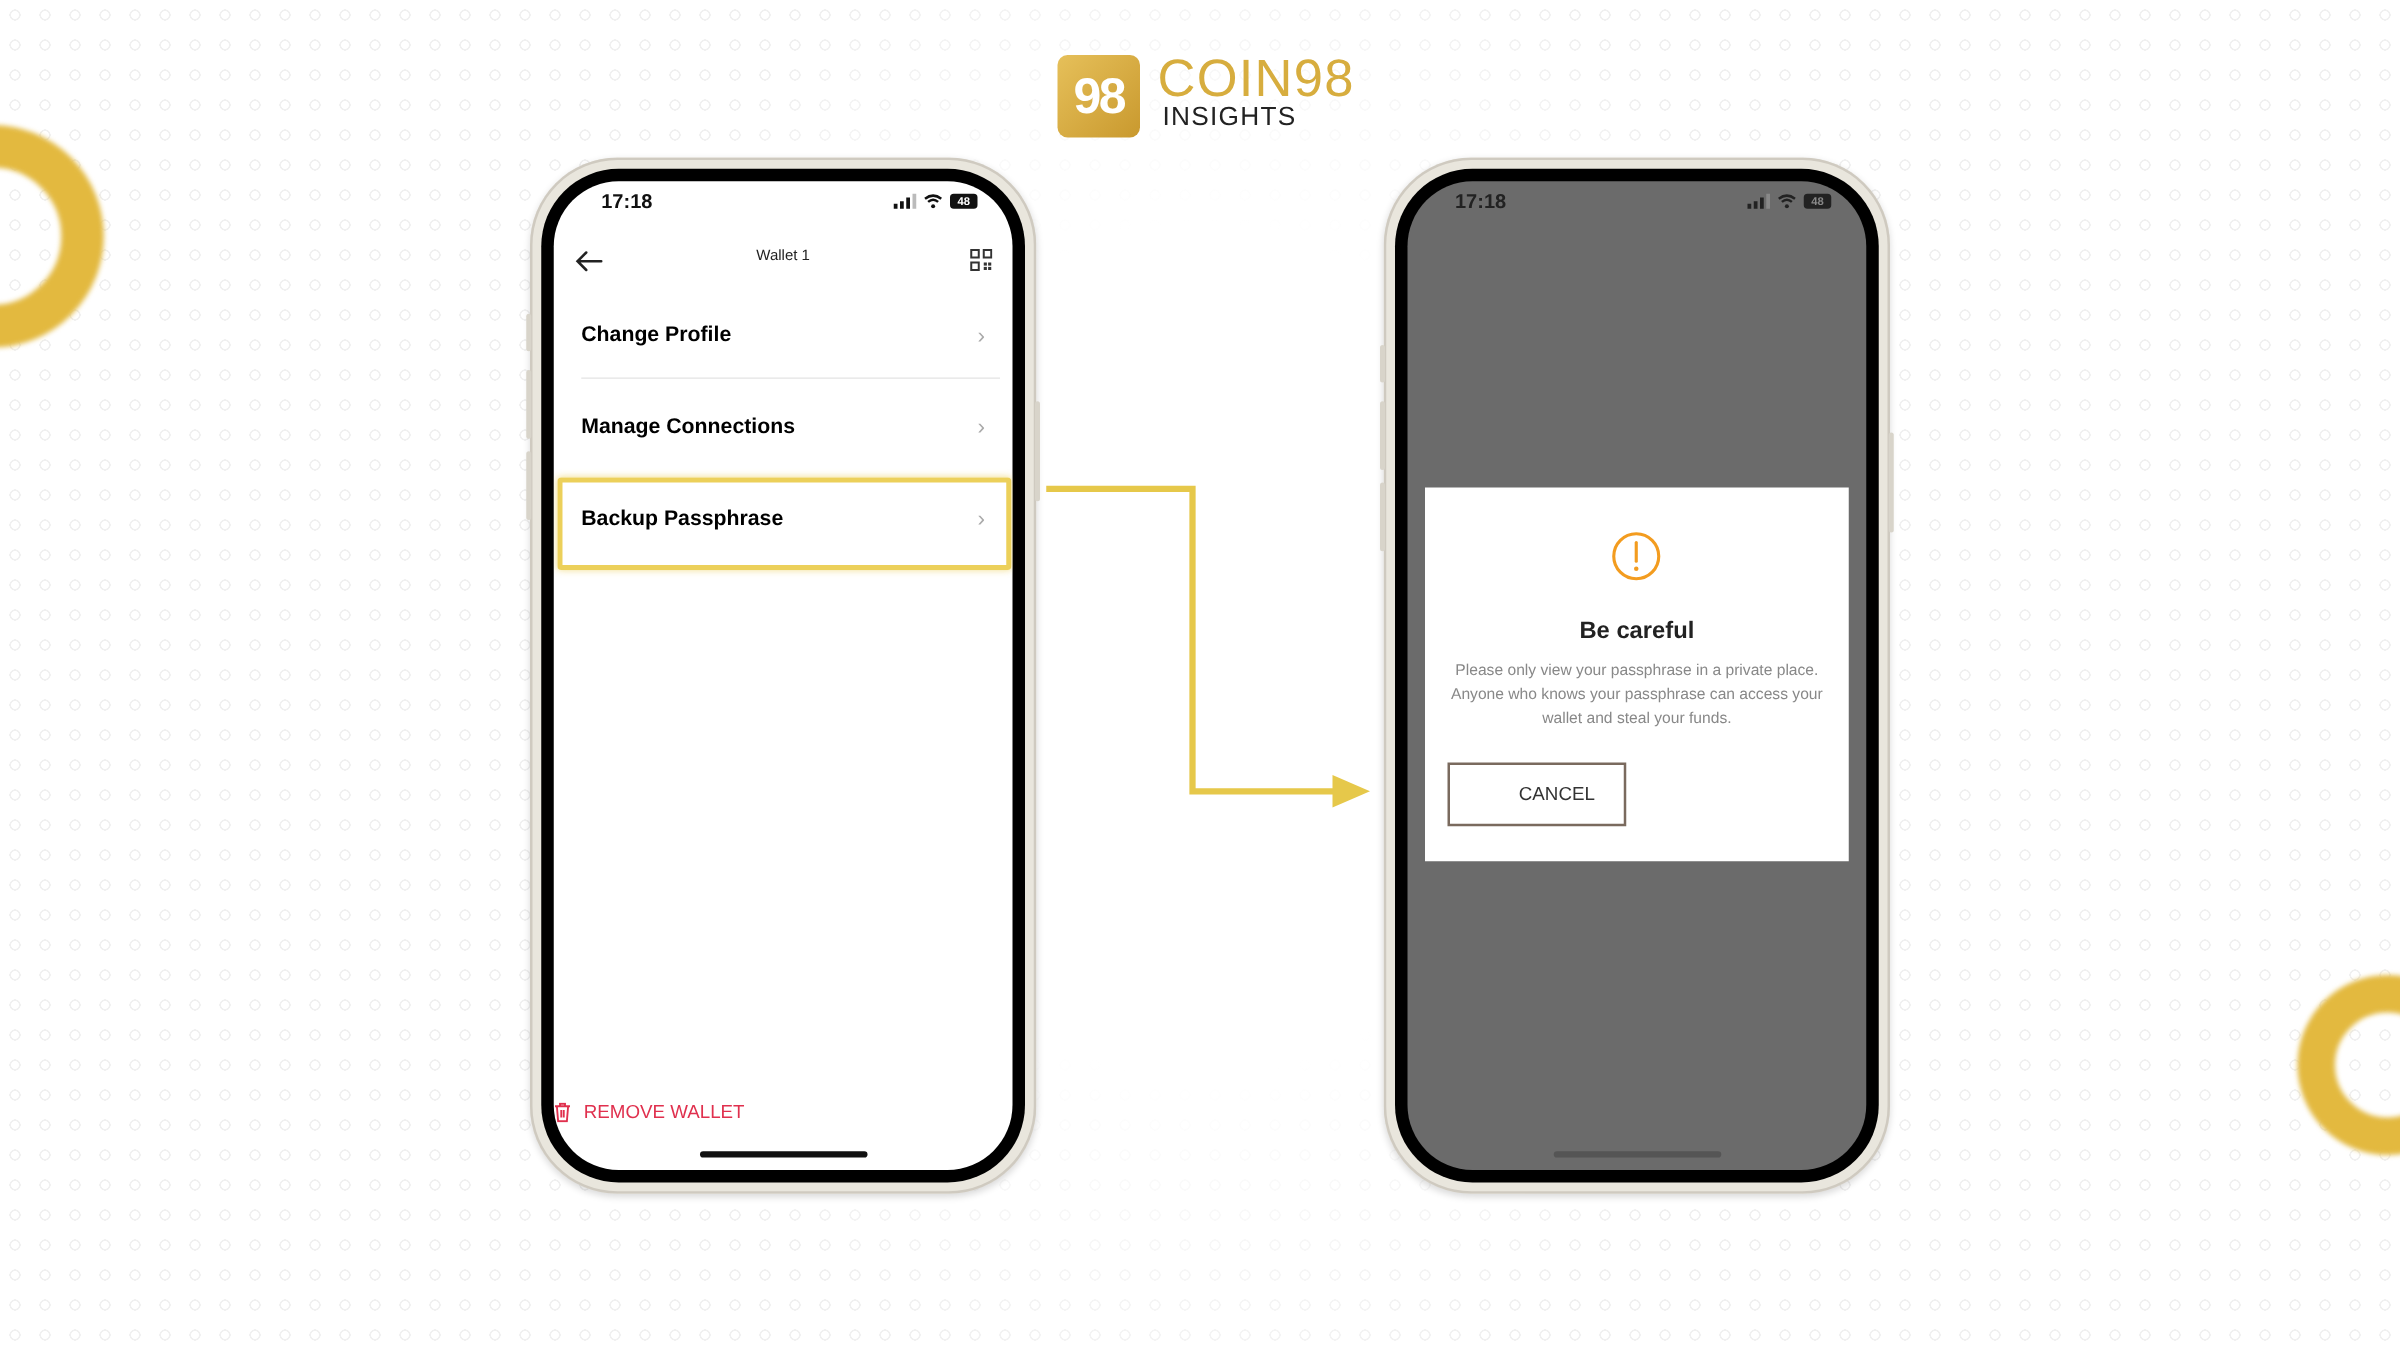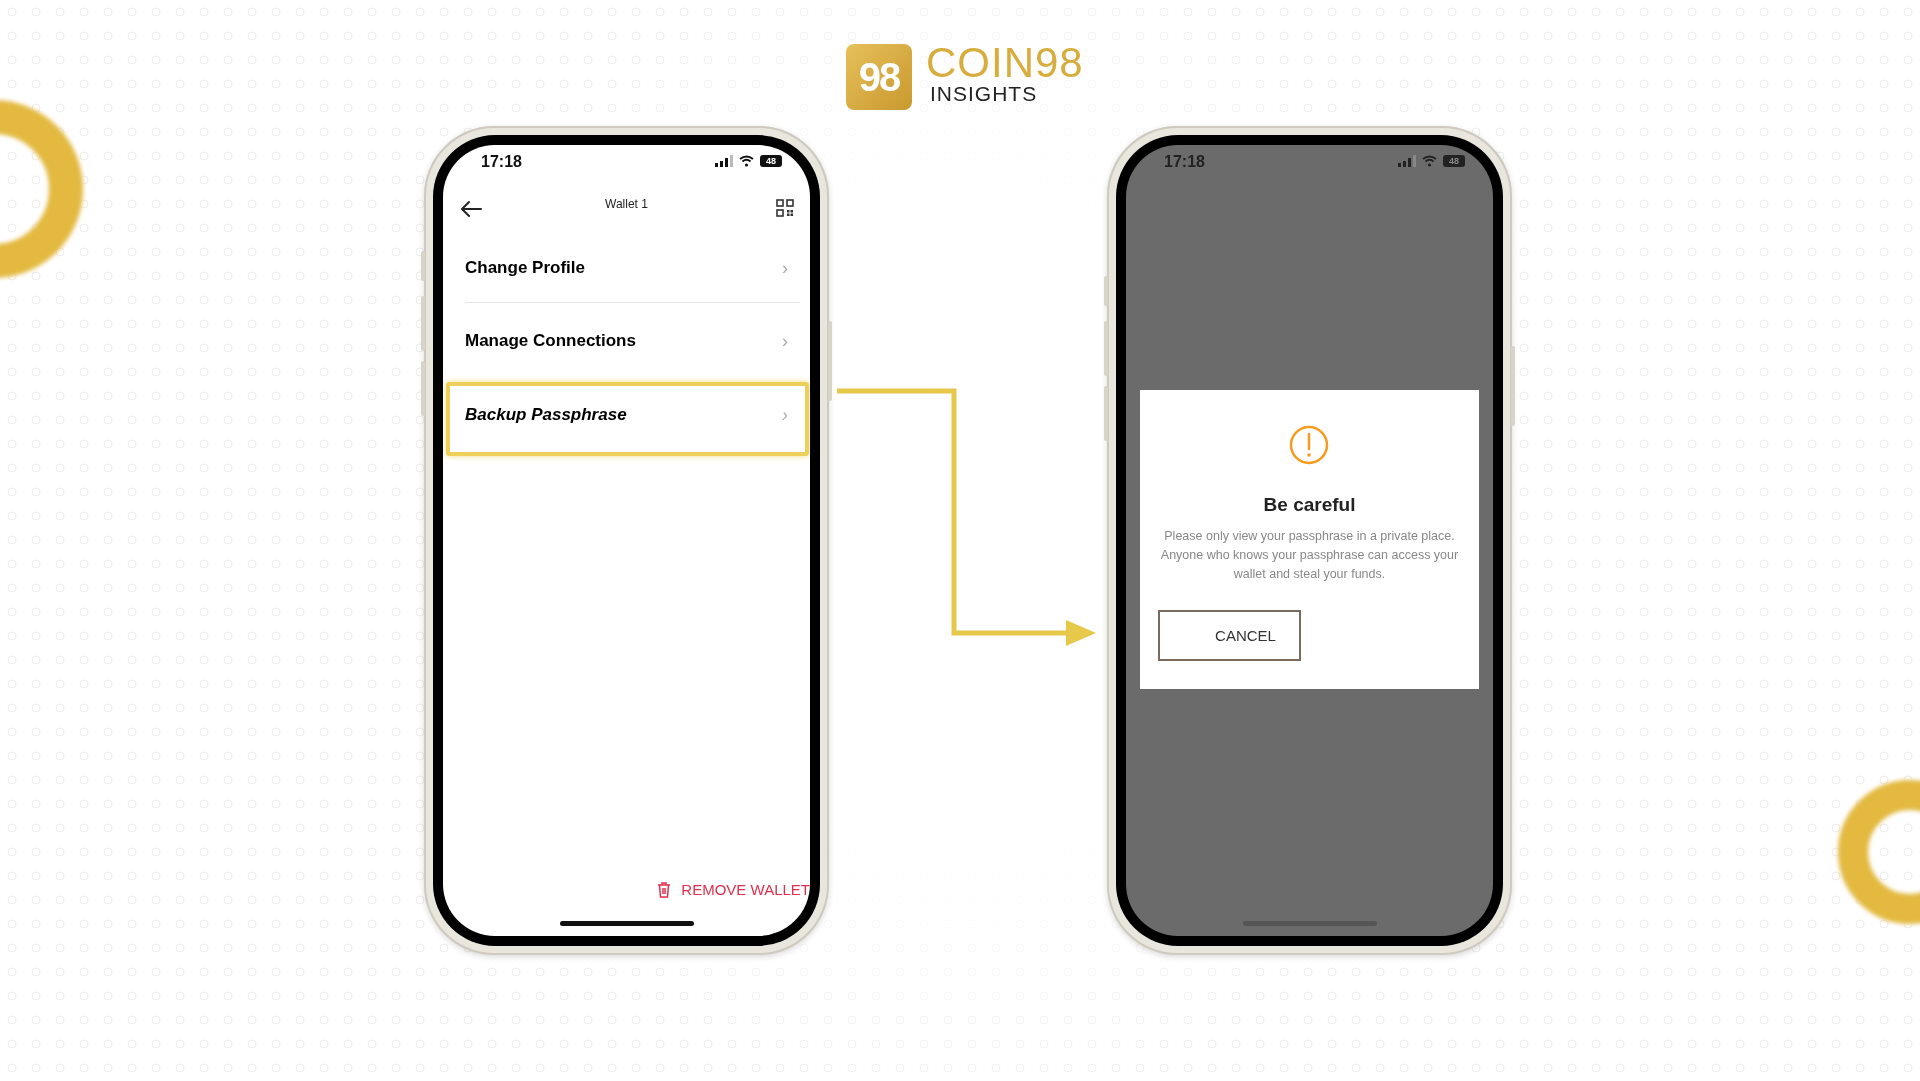--- a/index.html
+++ b/index.html
@@ -39,21 +39,21 @@
   .nav .back{position:absolute;left:14px;top:8px;width:28px;height:28px;}
   .nav .title{position:absolute;left:0;right:0;top:10px;text-align:center;font-size:12px;color:#222;}
   .nav .qr{position:absolute;right:16px;top:12px;width:18px;height:18px;}
 
   .menu-item{position:absolute;left:10px;right:10px;height:64px;display:flex;align-items:center;justify-content:space-between;padding:0 12px;box-sizing:border-box;}
   .menu-item .label{font-size:17px;font-weight:bold;color:#000000;}
   .menu-item .chev{color:#aaa;font-size:18px;}
   .divider{position:absolute;left:22px;right:10px;height:1px;background:#e3e3e3;}
   .highlight{position:absolute;border:4px solid #ecd05a;border-radius:3px;box-shadow:0 0 6px rgba(236,208,90,.7);}
 
-  .remove{position:absolute;left:0;right:0;bottom:38px;text-align:center;color:#e0304e;font-size:15px;display:flex;justify-content:flex-end;gap:10px;align-items:center;}
+  .remove{position:absolute;left:0;right:0;bottom:38px;text-align:center;color:#e0304e;font-size:15px;display:flex;justify-content:flex-start;gap:10px;align-items:center;}
   .home-bar{position:absolute;left:50%;bottom:10px;width:134px;height:5px;margin-left:-67px;border-radius:3px;background:#111;}
 
   
   .dialog{position:absolute;left:1140px;top:390px;width:339px;height:299px;background:#fff;}
   .dialog .warn{position:absolute;left:149px;top:35px;width:40px;height:40px;}
   .dialog .title{position:absolute;left:0;right:0;top:104px;text-align:center;font-size:19px;font-weight:bold;color:#222;}
   .dialog .msg{position:absolute;left:18px;right:18px;top:137px;text-align:center;font-size:12.5px;line-height:19px;color:#888;}
   .dialog .cancel{position:absolute;left:18px;top:220px;width:143px;height:51px;border:2px solid #7a6a5e;box-sizing:border-box;background:#fff;display:flex;align-items:center;justify-content:center;font-size:15px;color:#333;padding-left:32px;}
   .dialog .backup{position:absolute;left:178px;top:213px;width:156px;height:62px;border:4px solid #ecd05a;box-sizing:border-box;box-shadow:0 0 6px rgba(236,208,90,.7);background:#fff;}
   .dialog .backup span{position:absolute;left:3px;top:3px;right:3px;bottom:3px;background:#f7a01d;color:#fde7c4;display:flex;align-items:center;justify-content:center;font-size:15px;}
@@ -114,21 +114,21 @@
 
     <div class="menu-item" style="top:91px;">
       <span class="label">Change Profile</span>
       <span class="chev">›</span>
     </div>
     <div class="divider" style="top:157px;"></div>
     <div class="menu-item" style="top:164px;">
       <span class="label">Manage Connections</span>
       <span class="chev">›</span>
     </div>
-    <div class="menu-item" style="top:238px;font-style:italic;">
+    <div class="menu-item" style="top:238px;">
       <span class="label">Backup Passphrase</span>
       <span class="chev">›</span>
     </div>
     <div class="highlight" style="left:3px;top:237px;width:355px;height:66px;"></div>
 
     <div class="remove">
       <svg width="14" height="16" viewBox="0 0 14 16">
           <path d="M1 3h12M5 3V1h4v2M2.5 3l1 12h7l1-12M6 6v6M8 6v6" stroke="#e0304e" stroke-width="1.5" fill="none"></path>
         </svg>
       <span>REMOVE WALLET</span>

